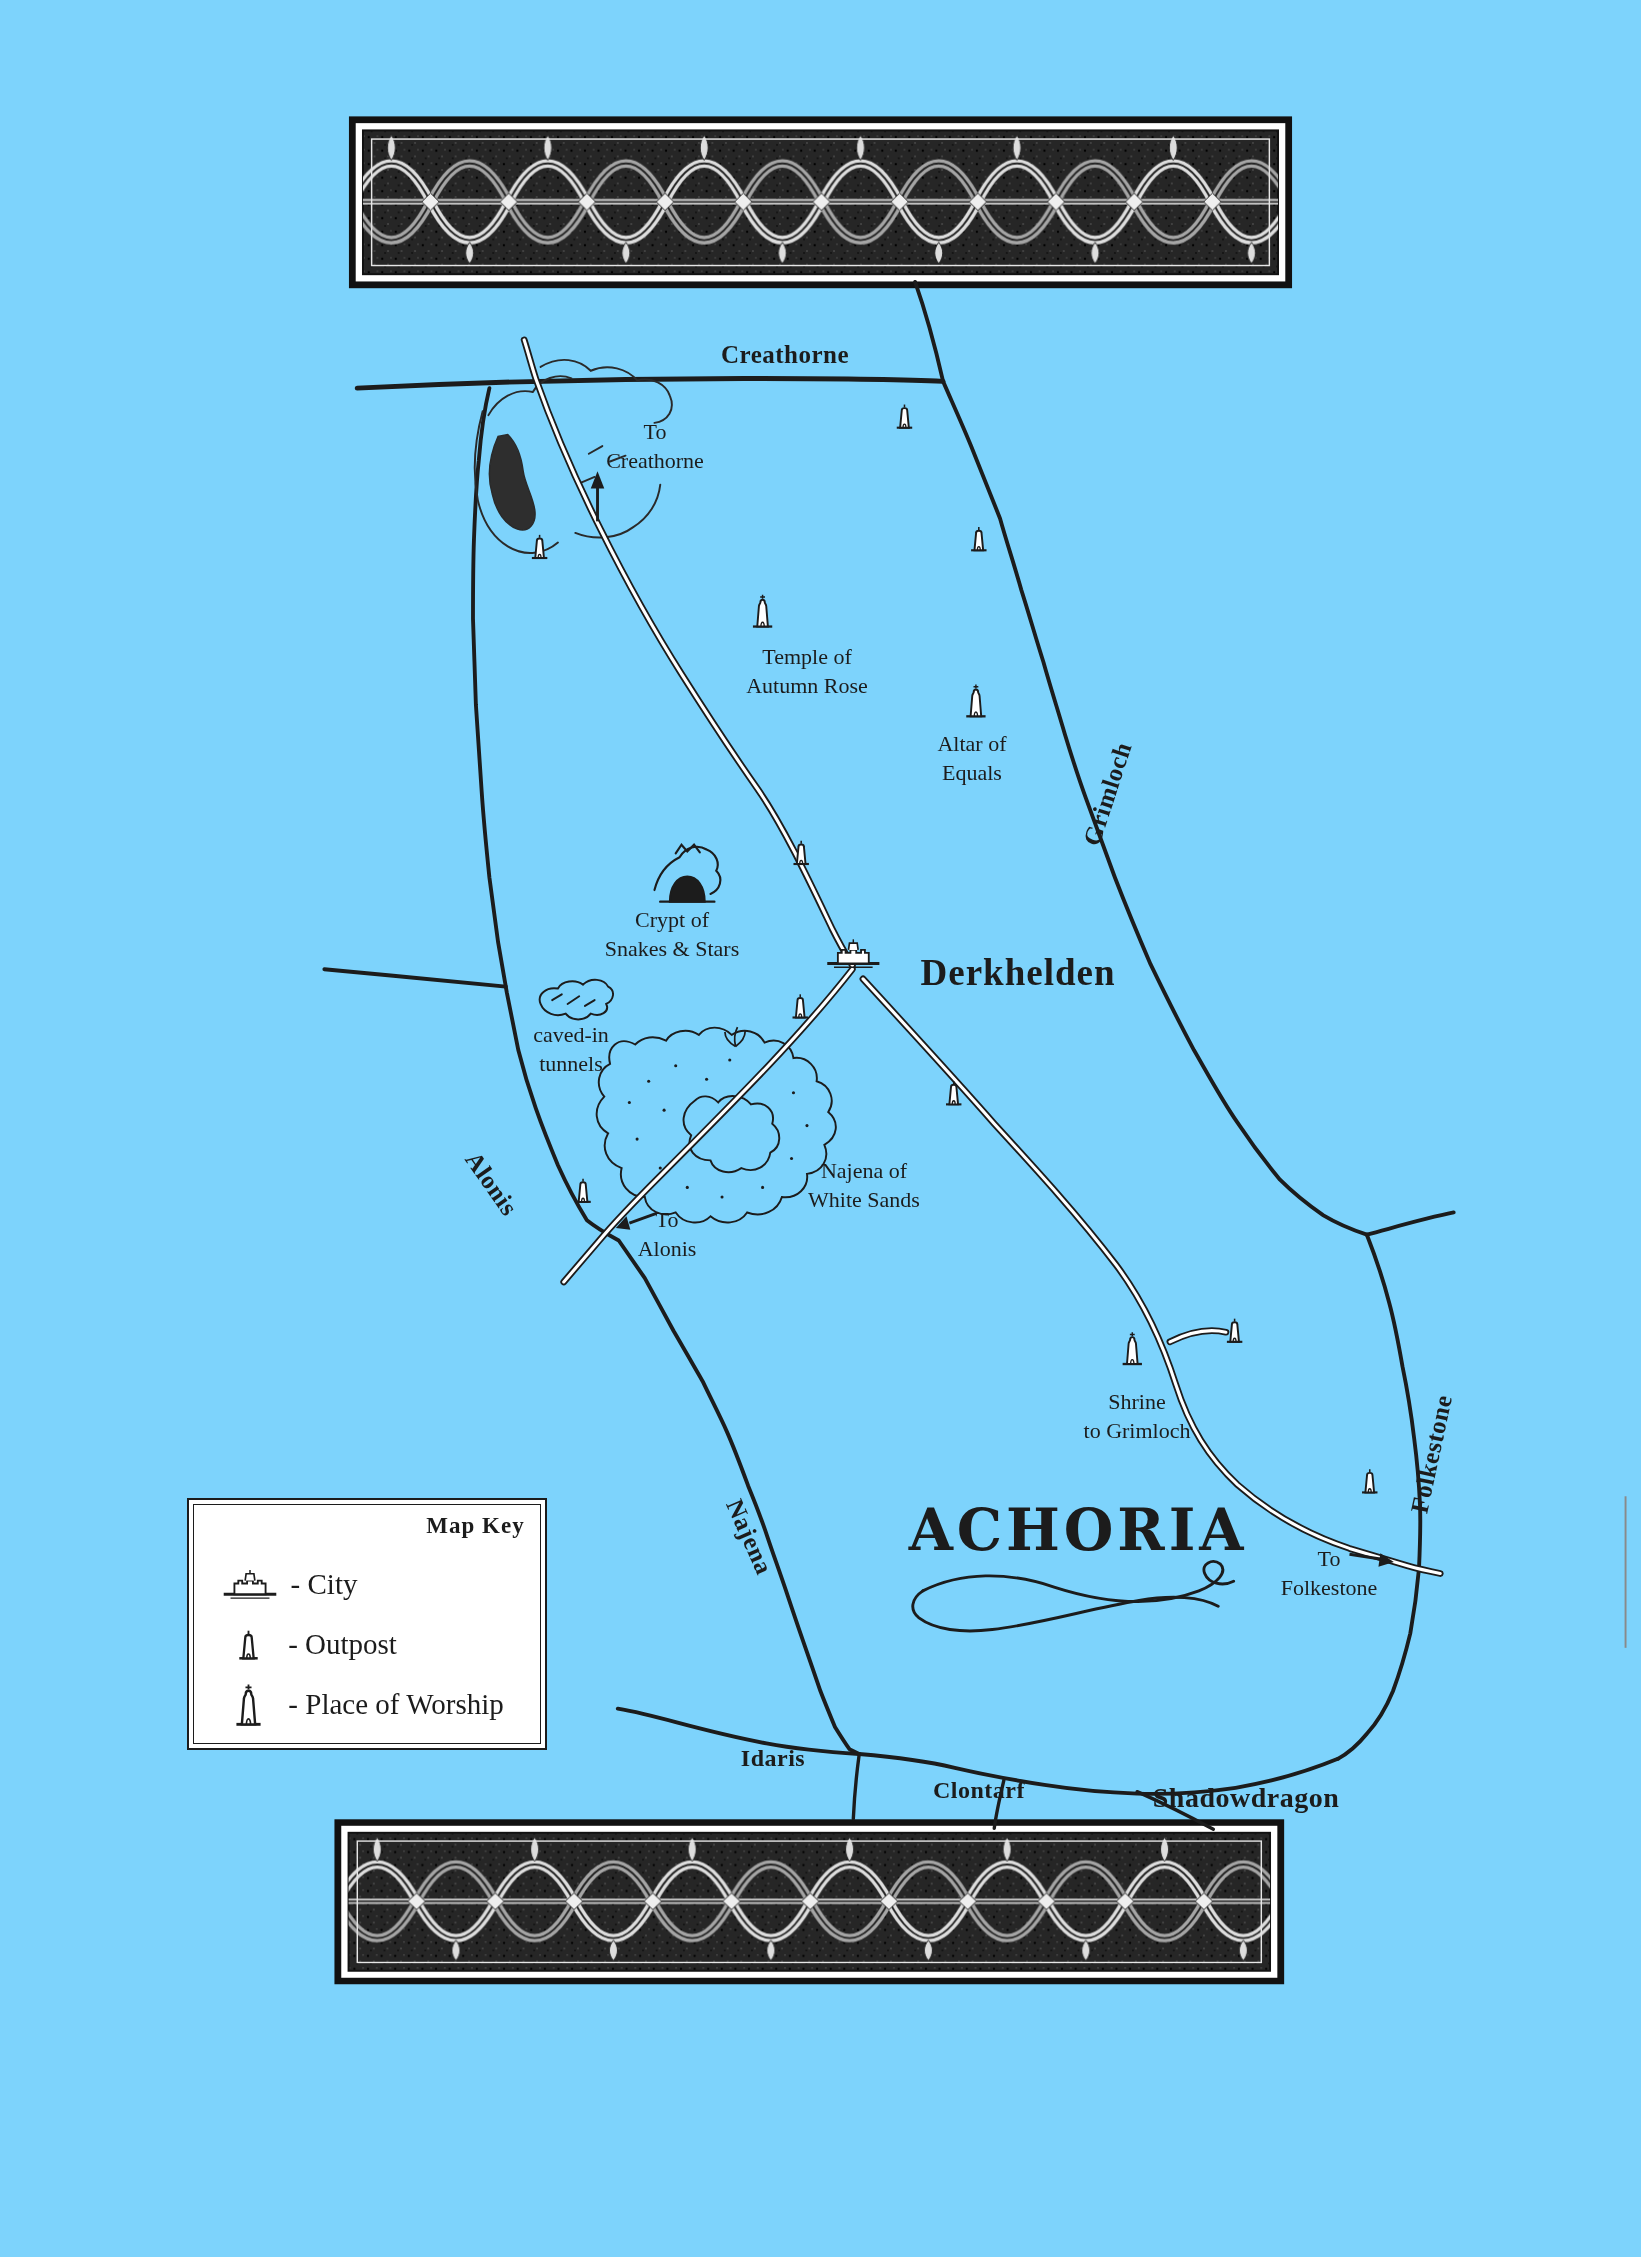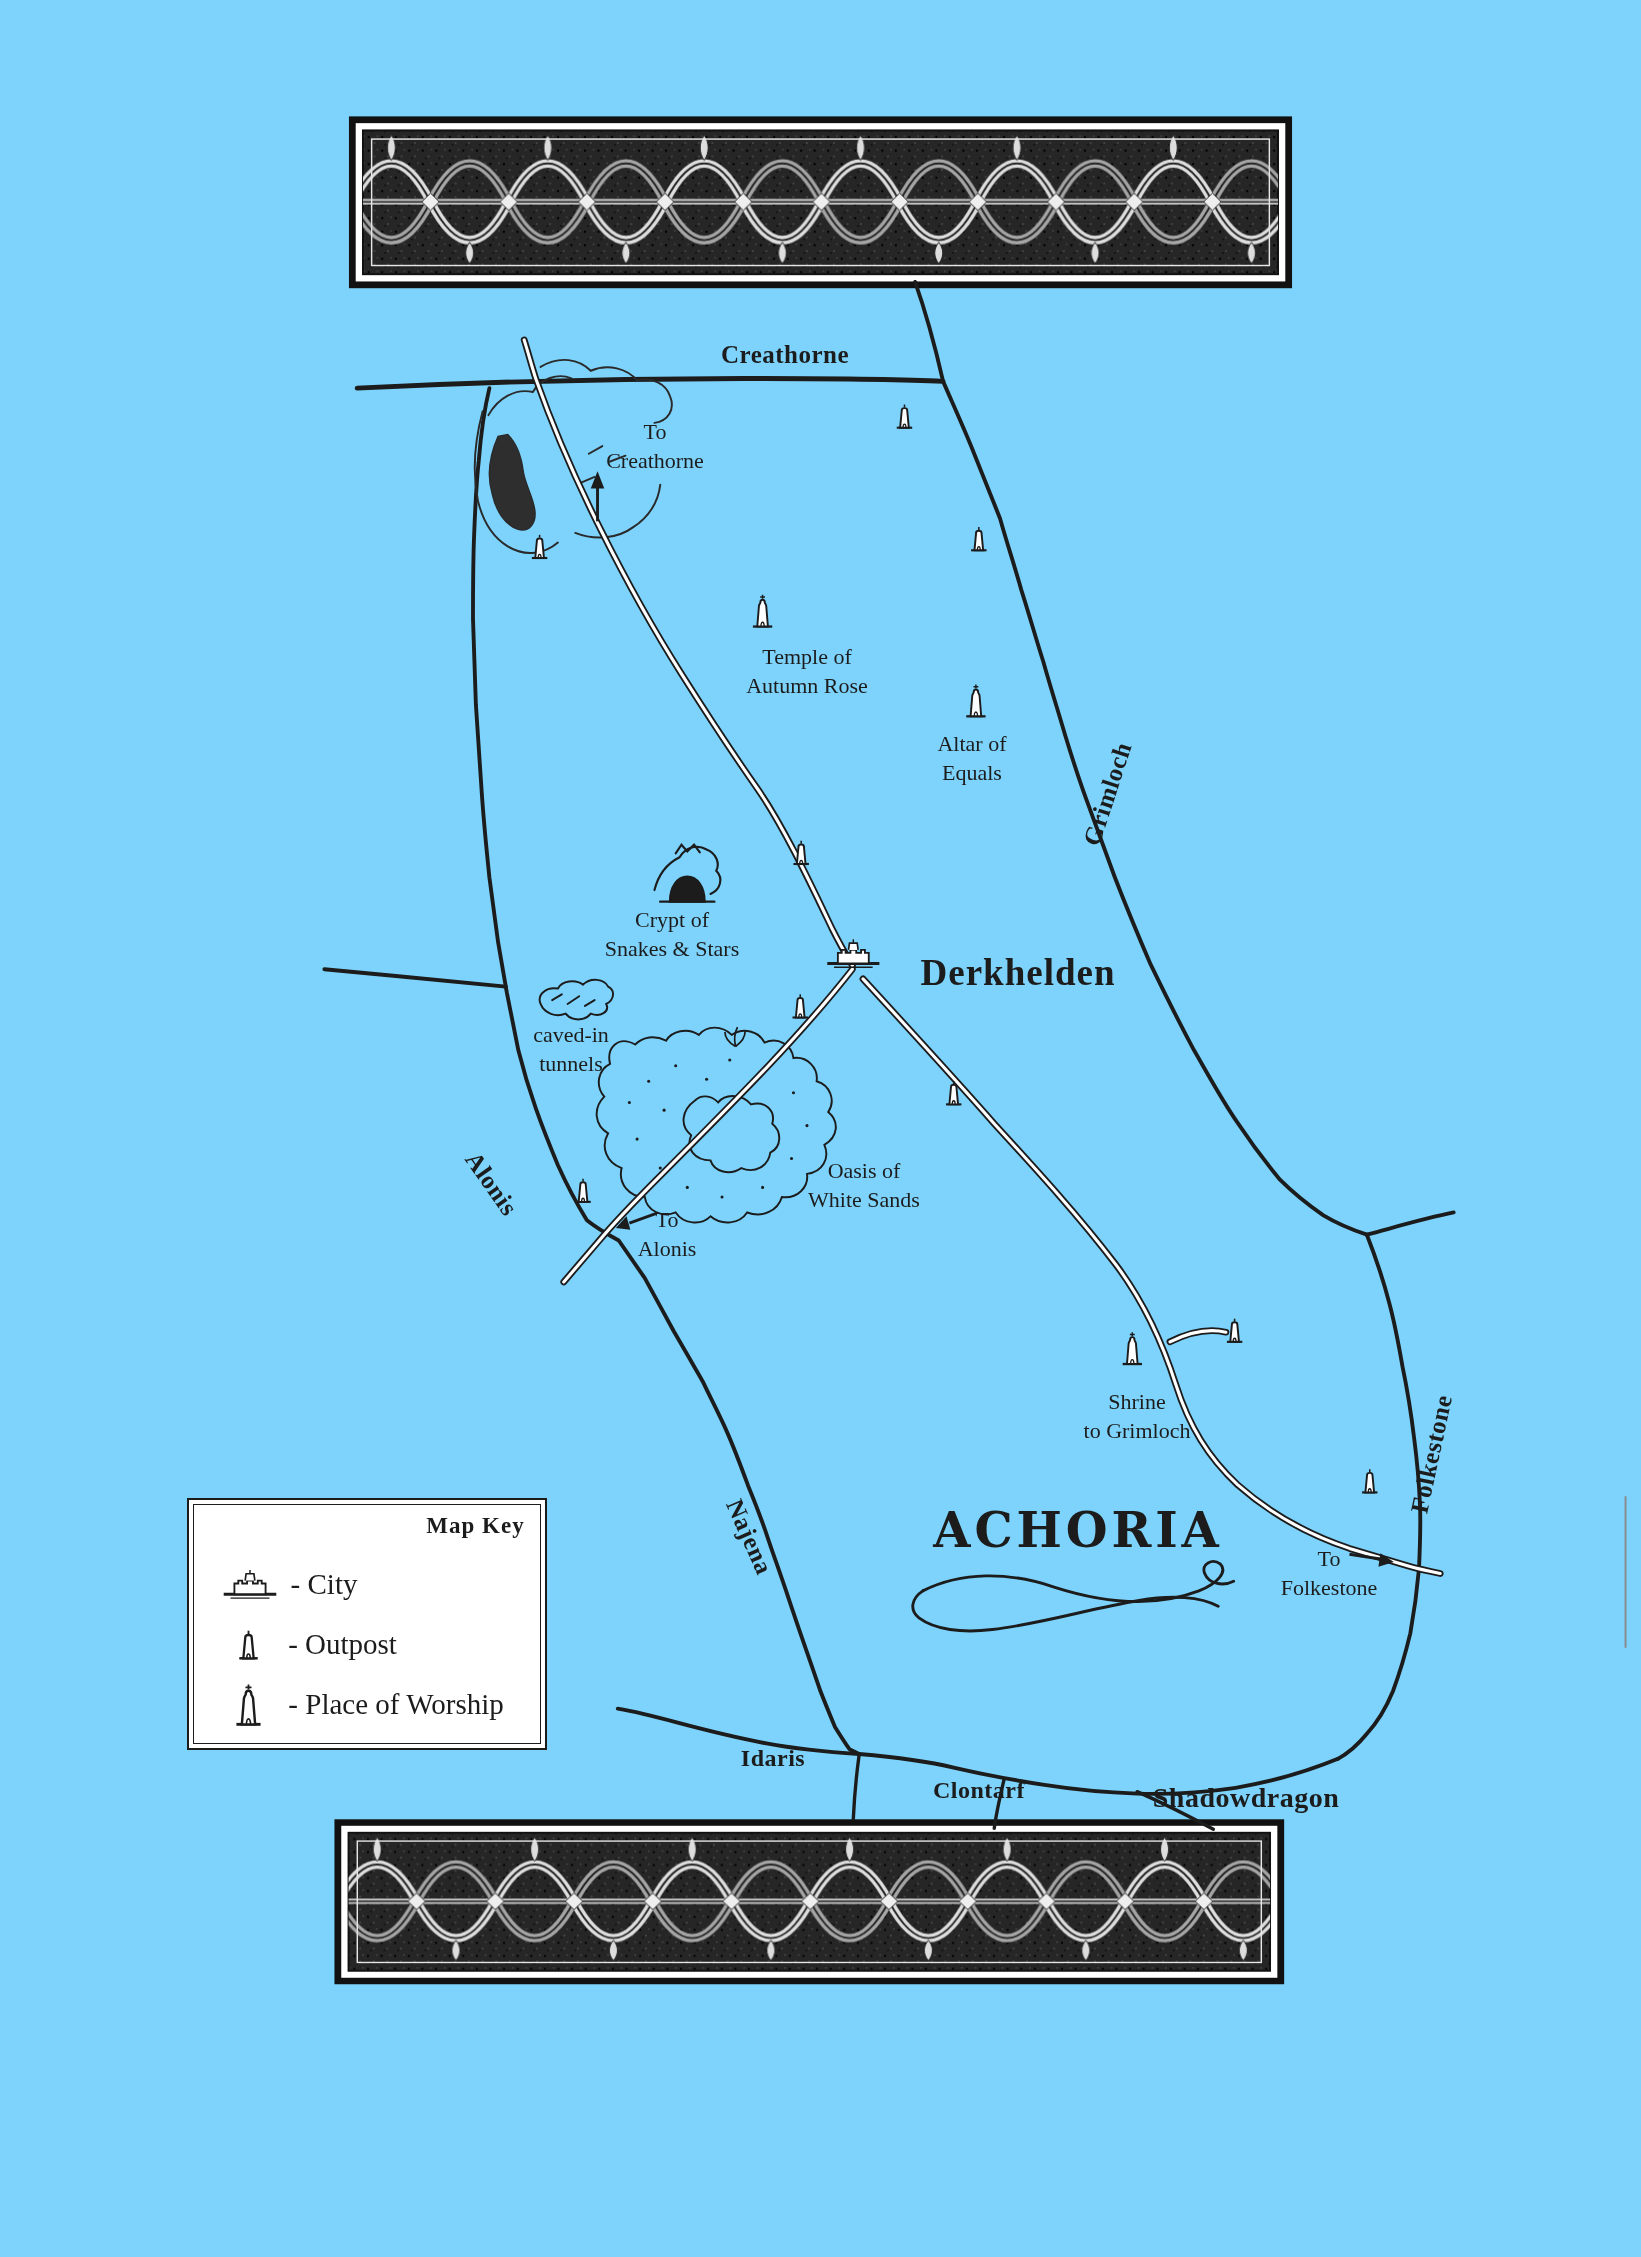--- a/index.html
+++ b/index.html
@@ -3,21 +3,21 @@
 <meta charset="utf-8">
 <style>
   html,body{margin:0;padding:0;background:#fff;}
   .page{position:relative;width:1641px;height:2257px;background:#7dd3fc;
         font-family:"Liberation Serif", serif;color:#1c1c1c;overflow:hidden;}
   .page svg.map{position:absolute;left:0;top:0;}
   .lbl{position:absolute;transform:translate(-50%,-50%);white-space:pre-line;
        text-align:center;line-height:1.3;font-size:22px;color:#1c1c1c;}
   .region{font-weight:bold;font-size:25px;letter-spacing:0.5px;}
   .city-name{font-weight:bold;font-size:37px;letter-spacing:1px;white-space:nowrap;}
-  .map-title{font-weight:bold;font-size:48px;letter-spacing:3.9px;white-space:nowrap;
+  .map-title{font-weight:bold;font-size:57px;letter-spacing:3.9px;white-space:nowrap;
              font-family:"DejaVu Serif", serif;}
   .keybox{position:absolute;left:187px;top:1498px;width:360px;height:252px;
           border:2.9px solid #1c1c1c;background:#fff;box-sizing:border-box;padding:3.9px;}
   .keybox-inner{border:1.9px solid #1c1c1c;height:100%;box-sizing:border-box;
                 padding:7.7px 15.4px 3.9px 25px;}
   .key-title{text-align:right;font-weight:bold;font-size:23px;letter-spacing:1px;margin-bottom:16px;}
   .key-row{display:flex;align-items:center;gap:9.7px;height:60px;}
   .key-row .klabel{font-size:29px;}
   .key-icon{flex:0 0 auto;}
 </style>
@@ -253,21 +253,21 @@
 Folkestone</div>
 
   <div class="lbl" style="left:807px;top:672px;">Temple of
 Autumn Rose</div>
   <div class="lbl" style="left:972px;top:759px;">Altar of
 Equals</div>
   <div class="lbl" style="left:672px;top:935px;">Crypt of
 Snakes &amp; Stars</div>
   <div class="lbl" style="left:571px;top:1050px;">caved-in
 tunnels</div>
-  <div class="lbl" style="left:864px;top:1186px;">Oasis of
+  <div class="lbl" style="left:864px;top:1186px;">Najena of
 White Sands</div>
   <div class="lbl" style="left:1137px;top:1417px;">Shrine
 to Grimloch</div>
 
   <div class="lbl map-title" style="left:1078px;top:1530px;">ACHORIA</div>
 </div>
 
 <div class="keybox">
   <div class="keybox-inner">
     <div class="key-title">Map Key</div>

